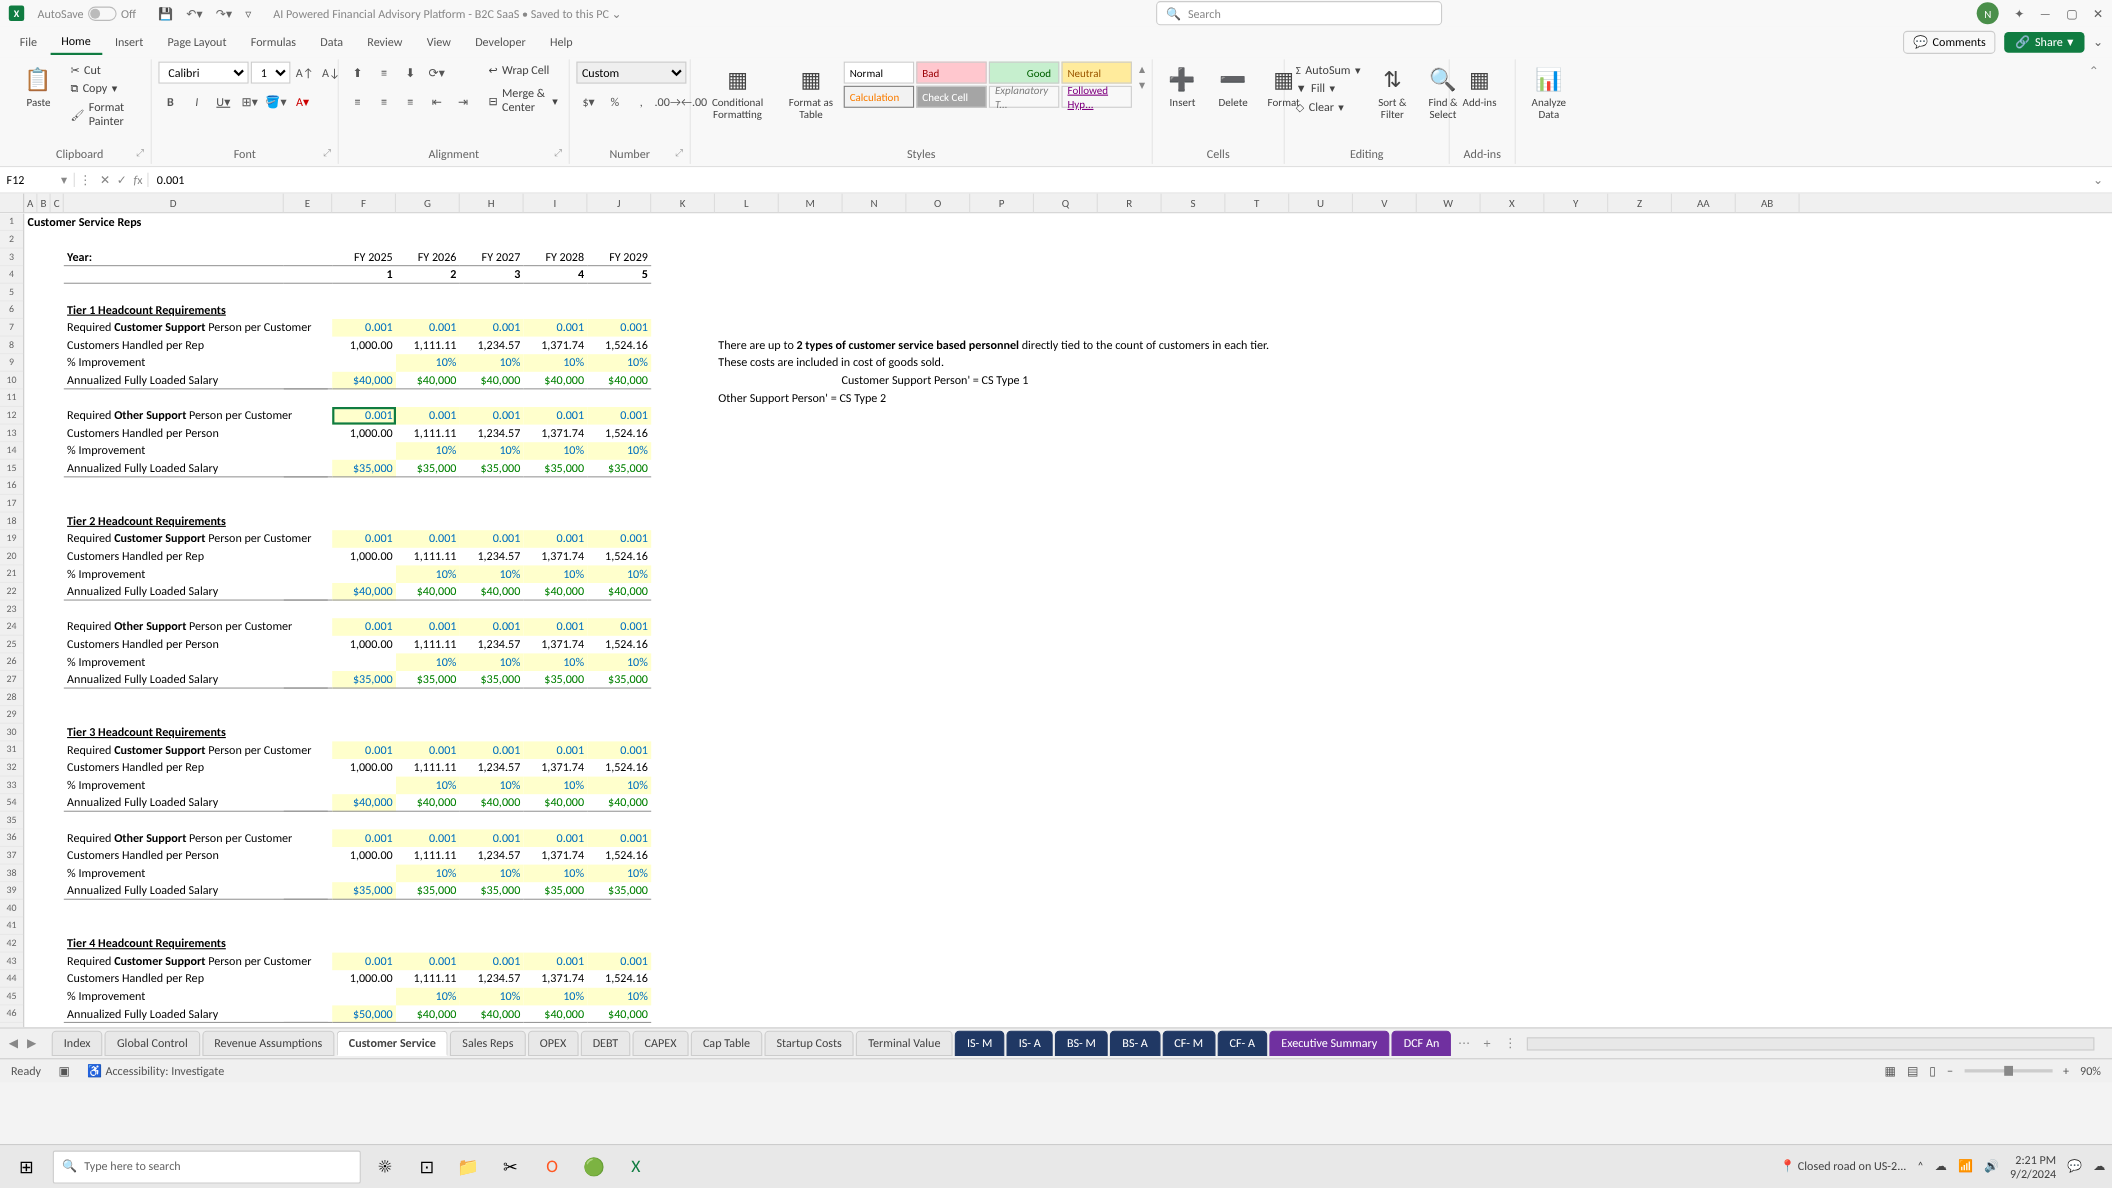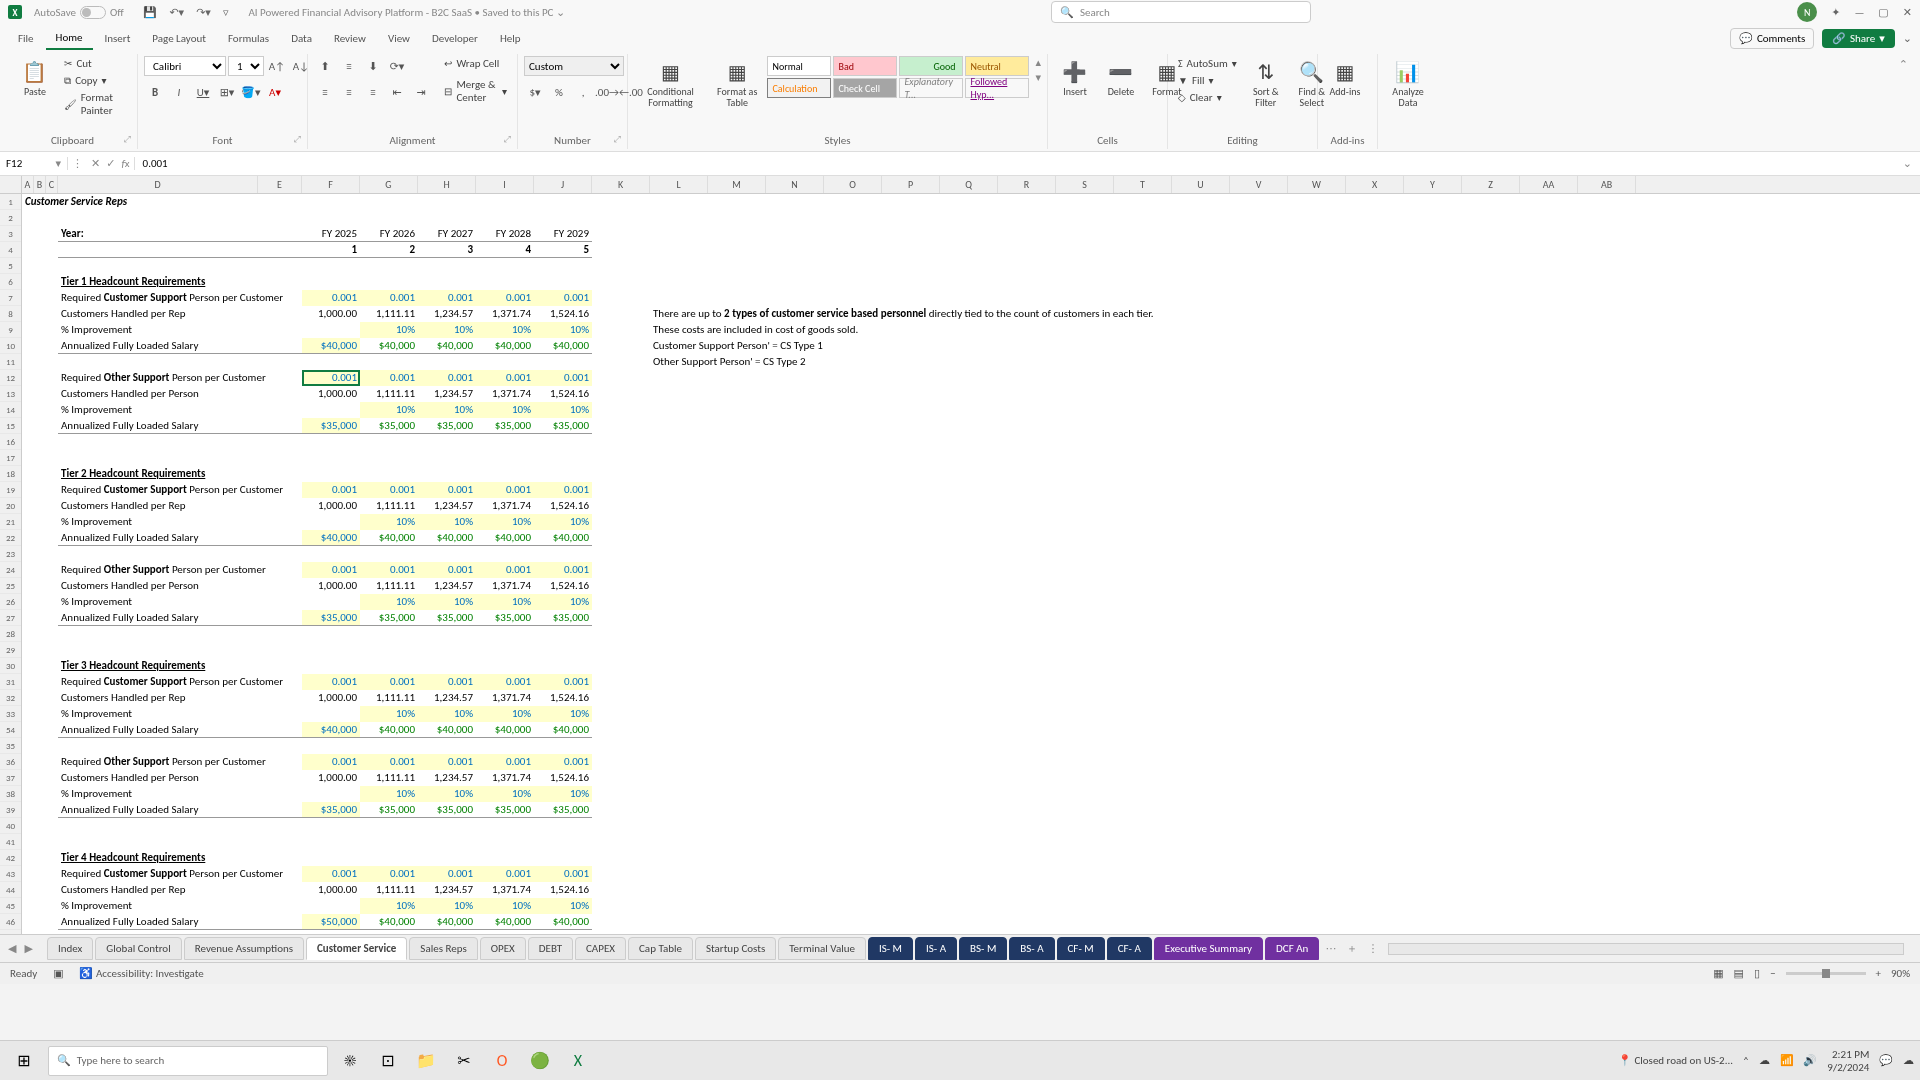--- a/index.html
+++ b/index.html
@@ -380,38 +380,38 @@
       <div class="r">39</div>
       <div class="r">40</div>
       <div class="r">41</div>
       <div class="r">42</div>
       <div class="r">43</div>
       <div class="r">44</div>
       <div class="r">45</div>
       <div class="r">46</div>
     </div>
   <div class="sheet" id="sheet">
-      <div class="cell " style="left: 0px; top: 0px; width: 400px; font-style: italic;"><b>Customer Service Reps</b></div>
+      <div class="cell " style="left: 0px; top: 0px; width: 400px;"><b>Customer Service Reps</b></div>
       <div class="cell bold bb" style="left: 36px; top: 32px; width: 200px;">Year:</div>
       <div class="cell bb" style="left: 36px; top: 48px; width: 200px;"></div>
       <div class="cell rj bb" style="left: 280px; top: 32px; width: 58px;">FY 2025</div>
       <div class="cell rj bold bb" style="left: 280px; top: 48px; width: 58px;">1</div>
       <div class="cell rj bb" style="left: 338px; top: 32px; width: 58px;">FY 2026</div>
       <div class="cell rj bold bb" style="left: 338px; top: 48px; width: 58px;">2</div>
       <div class="cell rj bb" style="left: 396px; top: 32px; width: 58px;">FY 2027</div>
       <div class="cell rj bold bb" style="left: 396px; top: 48px; width: 58px;">3</div>
       <div class="cell rj bb" style="left: 454px; top: 32px; width: 58px;">FY 2028</div>
       <div class="cell rj bold bb" style="left: 454px; top: 48px; width: 58px;">4</div>
       <div class="cell rj bb" style="left: 512px; top: 32px; width: 58px;">FY 2029</div>
       <div class="cell rj bold bb" style="left: 512px; top: 48px; width: 58px;">5</div>
       <div class="cell bb" style="left: 236px; top: 32px; width: 44px;"></div>
       <div class="cell bb" style="left: 236px; top: 48px; width: 44px;"></div>
       <div class="cell " style="left: 628px; top: 112px; width: 500px;">There are up to <b>2 types of customer service based personnel</b> directly tied to the count of customers in each tier.</div>
       <div class="cell " style="left: 628px; top: 128px; width: 400px;">These costs are included in cost of goods sold.</div>
-      <div class="cell " style="left: 628px; top: 144px; width: 400px;">Customer Support Person' = CS Type 1</div>
+      <div class="cell " style="left: 628px; top: 144px; width: 400px; text-align: center;">Customer Support Person' = CS Type 1</div>
       <div class="cell " style="left: 628px; top: 160px; width: 400px;">Other Support Person' = CS Type 2</div>
       <div class="cell " style="left: 36px; top: 80px; width: 240px;"><u><b>Tier 1 Headcount Requirements</b></u></div>
       <div class="cell " style="left: 36px; top: 96px; width: 240px;">Required <b>Customer Support</b> Person per Customer</div>
       <div class="cell rj yel blue" style="left: 280px; top: 96px; width: 58px;">0.001</div>
       <div class="cell rj yel blue" style="left: 338px; top: 96px; width: 58px;">0.001</div>
       <div class="cell rj yel blue" style="left: 396px; top: 96px; width: 58px;">0.001</div>
       <div class="cell rj yel blue" style="left: 454px; top: 96px; width: 58px;">0.001</div>
       <div class="cell rj yel blue" style="left: 512px; top: 96px; width: 58px;">0.001</div>
       <div class="cell " style="left: 36px; top: 112px; width: 240px;">Customers Handled per Rep</div>
       <div class="cell rj" style="left: 280px; top: 112px; width: 58px;">1,000.00</div>

